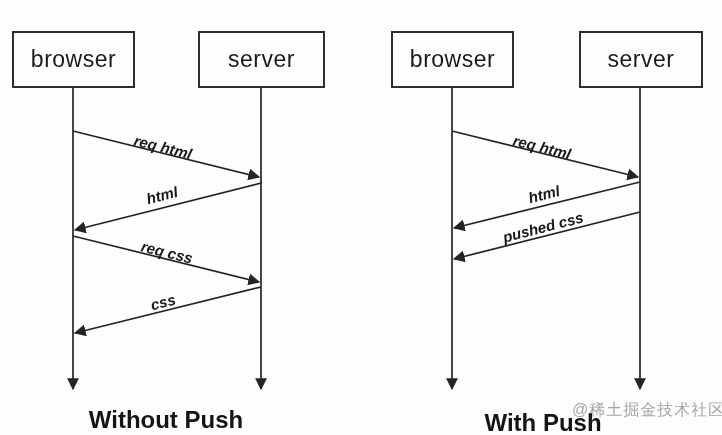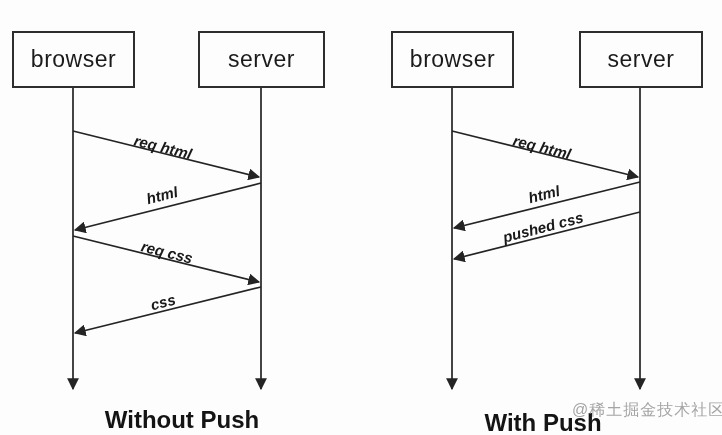--- a/index.html
+++ b/index.html
@@ -29,21 +29,21 @@
   .lab-l-3 { left:167px; top:252px; --r:14deg; }
   .lab-l-4 { left:163px; top:302px; --r:-14.5deg; }
   .lab-r-1 { left:542px; top:147px; --r:14deg; }
   .lab-r-2 { left:544px; top:194px; --r:-14.5deg; }
   .lab-r-3 { left:543px; top:227px; --r:-14.5deg; }
   .diagram-title {
     position:absolute; white-space:nowrap;
     font-weight:bold; font-size:24px; color:#141414;
     transform:translate(-50%,-50%);
   }
-  .title-left  { left:182px; top:420px; }
+  .title-left  { left:166px; top:420px; }
   .title-right { left:543px; top:423px; }
   .watermark {
     position:absolute; left:572px; top:400px; white-space:nowrap;
     font-size:16px; color:#a5a5a5; letter-spacing:1px;
   }
 </style>
 </head>
 <body>
 
 <div class="canvas">

